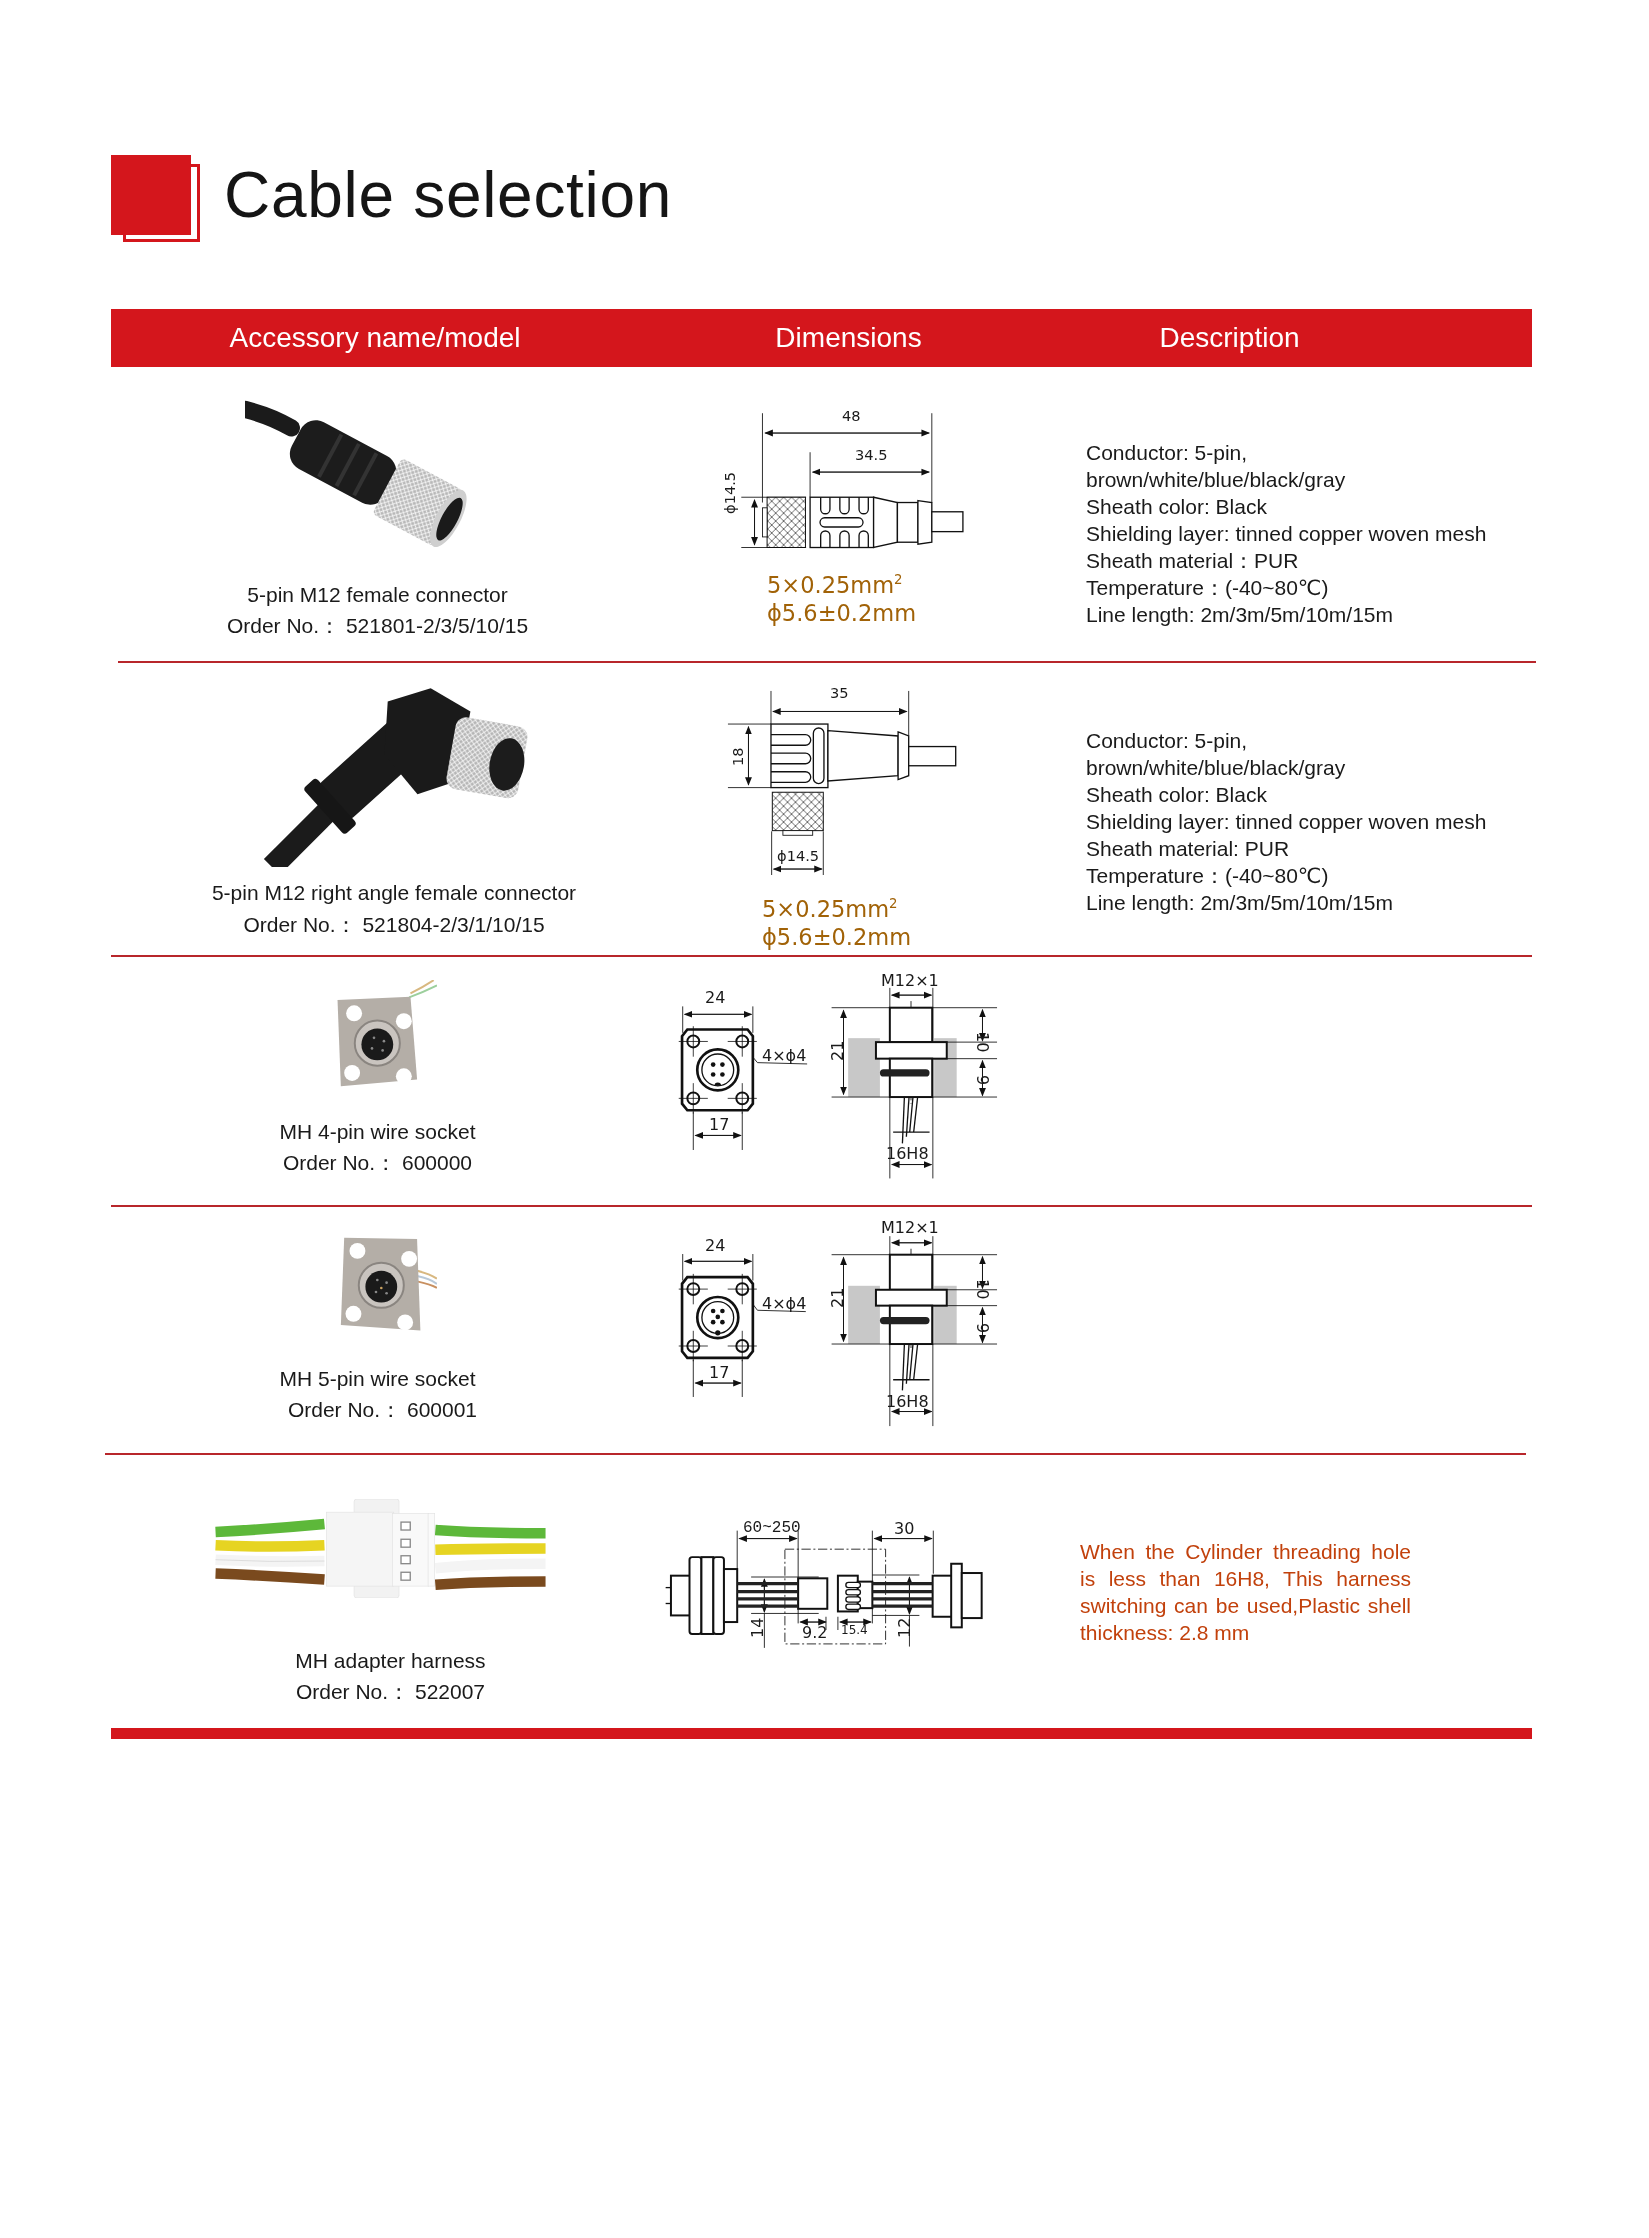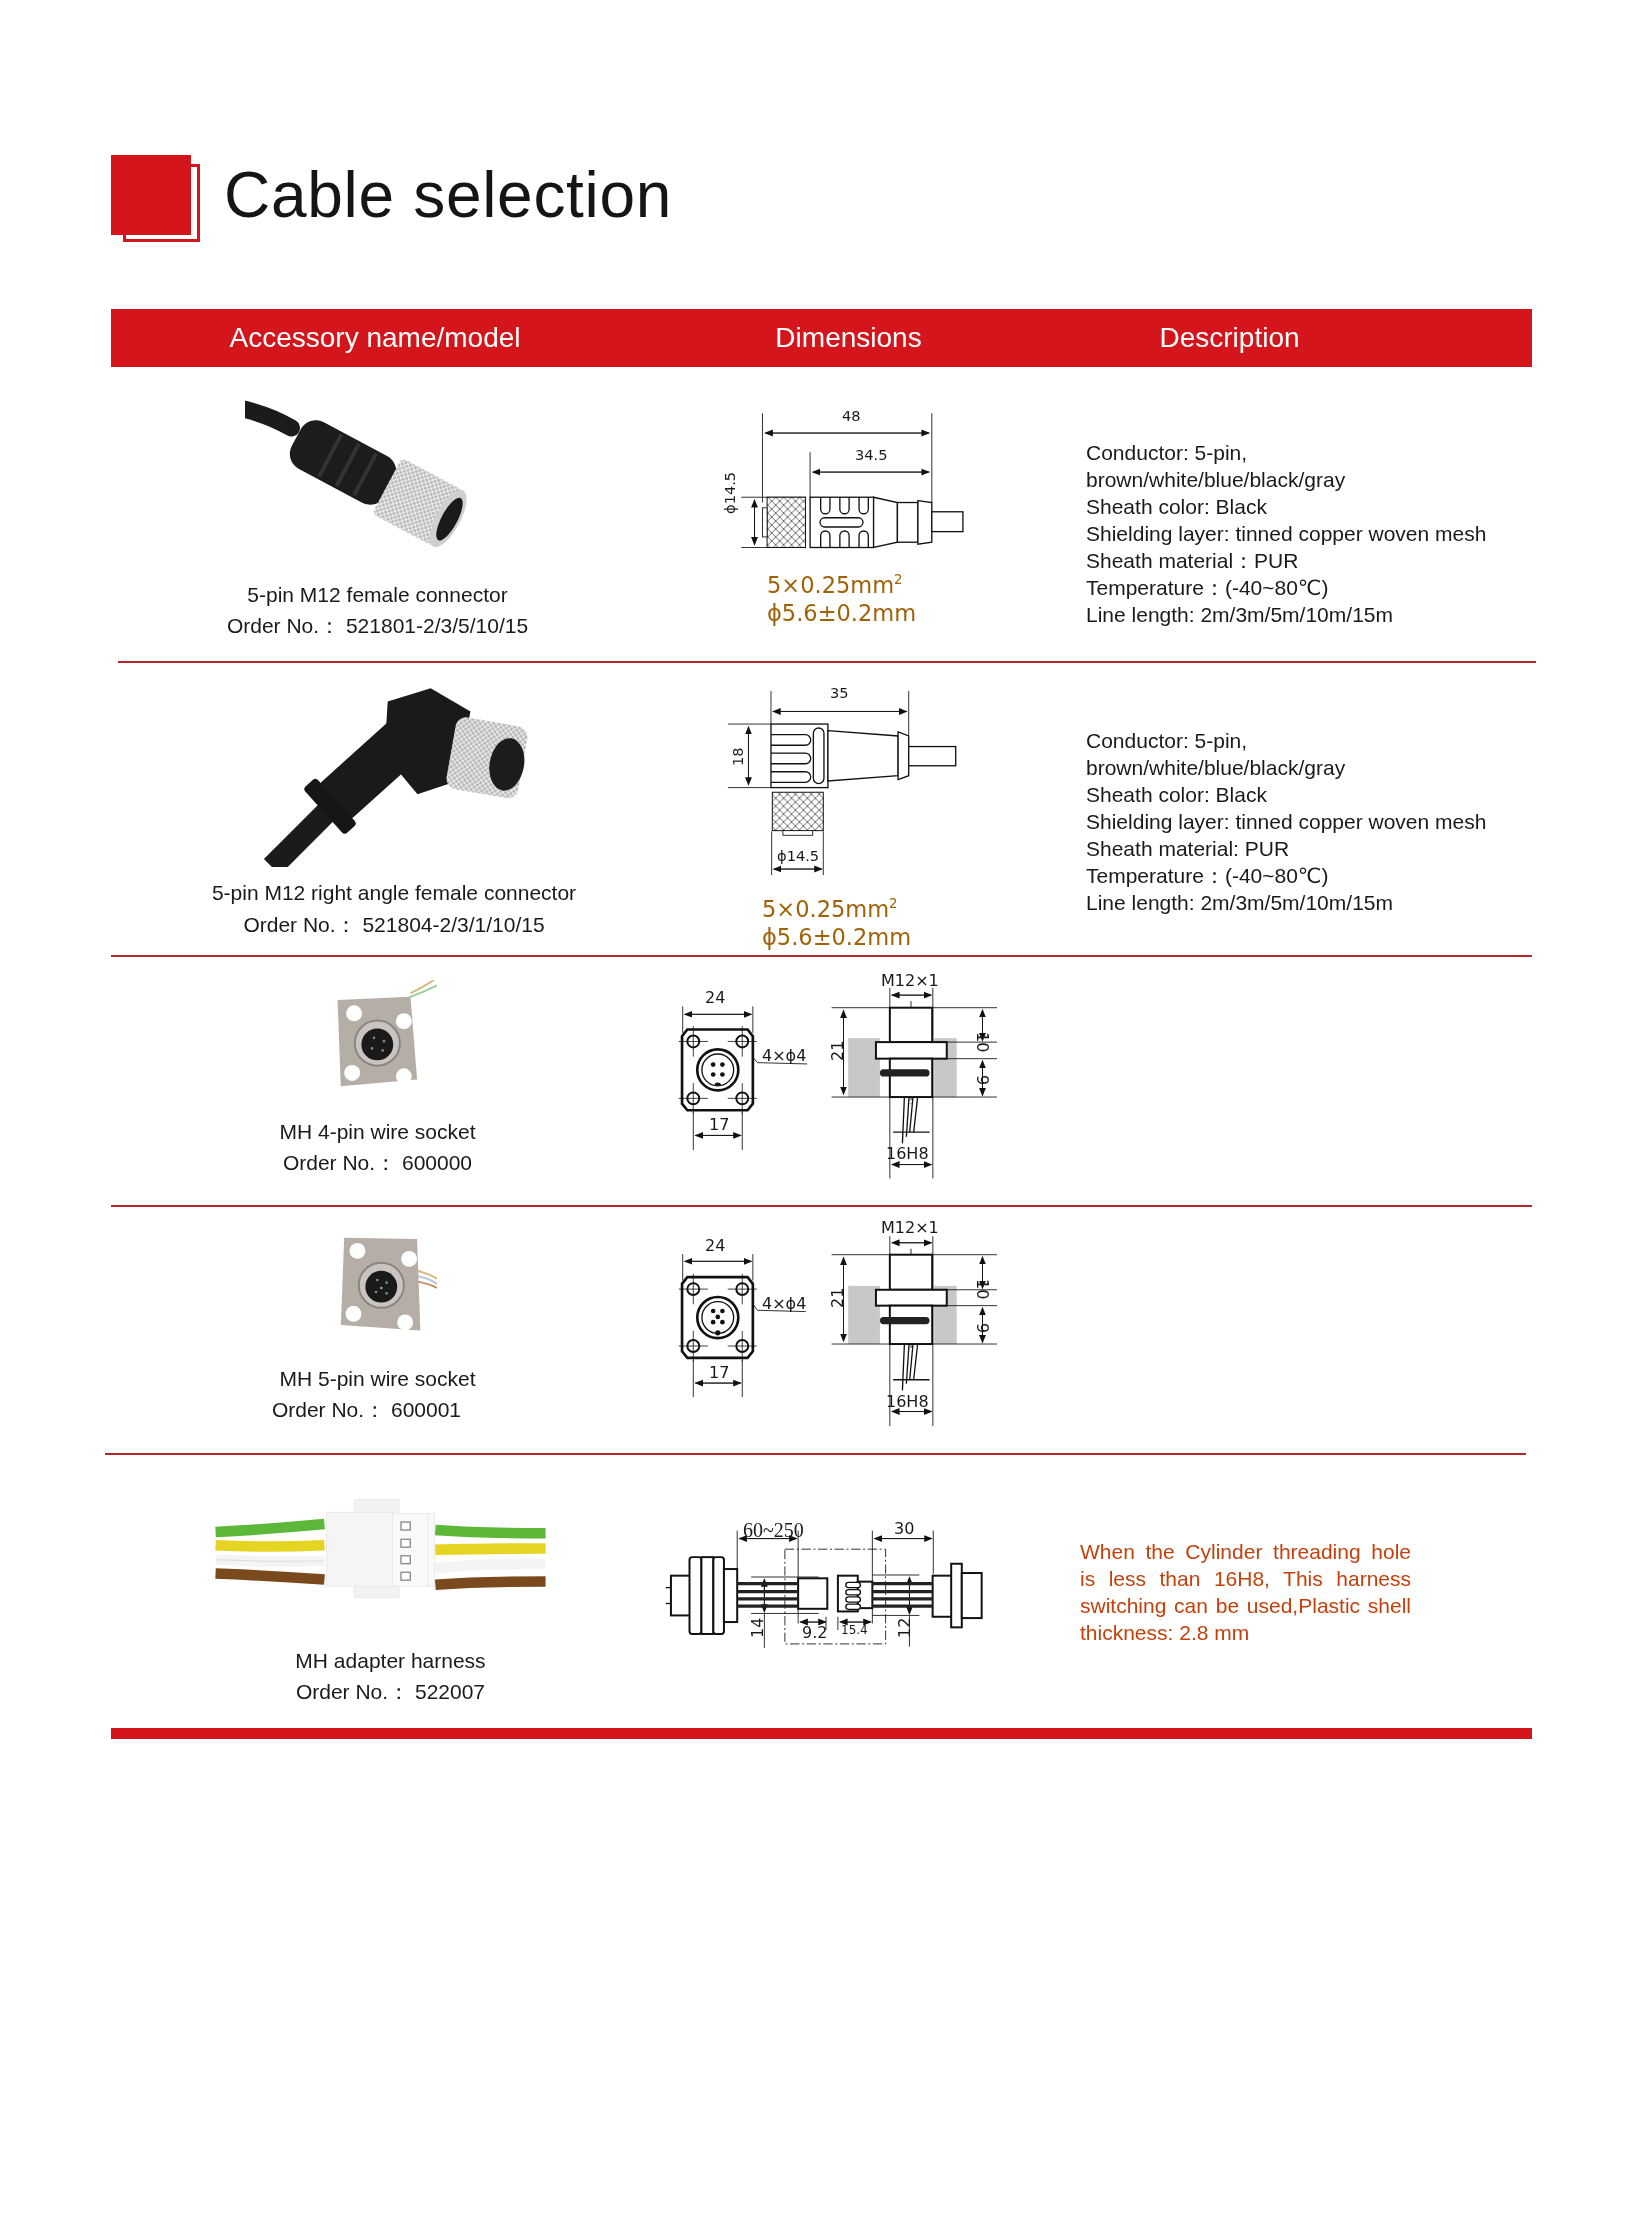--- a/index.html
+++ b/index.html
@@ -336,21 +336,21 @@
     <circle cx="106" cy="82" r="34" fill="#c9c4bf" stroke="#8a8580" stroke-width="3"></circle>
     <circle cx="106" cy="84" r="24" fill="#1a1a1a"></circle>
     <circle cx="100" cy="74" r="2" fill="#888"></circle>
       <circle cx="114" cy="78" r="2" fill="#888"></circle>
     <circle cx="106" cy="86" r="2" fill="#c8a060"></circle>
     <circle cx="98" cy="92" r="2" fill="#888"></circle>
       <circle cx="114" cy="94" r="2" fill="#888"></circle>
   </svg>
 </div>
 <div class="abs prod-name" style="left:245px;top:1367px;width:265px;">MH 5-pin wire socket</div>
-<div class="abs prod-order" style="left:234px;top:1396px;width:265px;">Order No.：  600001</div>
+<div class="abs prod-order" style="left:250px;top:1396px;width:265px;">Order No.：  600001</div>
 
 <div class="abs" style="left:669px;top:1213px;width:398px;height:225px;">
   <svg width="398" height="225" viewBox="0 0 600 340">
     <defs>
       <marker id="arr4" markerWidth="10" markerHeight="10" refX="9" refY="5" orient="auto">
           <path d="M0 1 L10 5 L0 9 Z" fill="#111"></path>
         </marker>
     </defs>
     <g stroke="#111" fill="none" stroke-width="1.3">
       <line x1="20" y1="62" x2="20" y2="102"></line>
@@ -523,21 +523,21 @@
     </g>
     <g stroke="#111" stroke-width="2" fill="#fff">
       <rect x="276" y="118" width="22" height="8" rx="4"></rect>
       <rect x="276" y="129" width="22" height="8" rx="4"></rect>
       <rect x="276" y="140" width="22" height="8" rx="4"></rect>
       <rect x="276" y="151" width="22" height="8" rx="4"></rect>
     </g>
     <line x1="4" y1="126" x2="12" y2="126" stroke="#111" stroke-width="2"></line>
     <line x1="4" y1="150" x2="12" y2="150" stroke="#111" stroke-width="2"></line>
   </svg>
-  <div class="abs" style="left:80px;top:14.6px;font-size:20px;font-family:Liberation Serif, serif;">60~250</div>
+  <div class="abs" style="left:80px;top:14.6px;font-size:16px;font-family:Liberation Mono, monospace;">60~250</div>
   <div class="abs" style="left:231px;top:14.6px;font-size:16px;font-family:'DejaVu Sans',sans-serif;">30</div>
   <div class="abs" style="left:85px;top:134px;font-size:16px;font-family:'DejaVu Sans',sans-serif;transform:rotate(-90deg);transform-origin:left top;">14</div>
   <div class="abs" style="left:139px;top:119px;font-size:16px;font-family:'DejaVu Sans',sans-serif;">9.2</div>
   <div class="abs" style="left:178px;top:119px;font-size:12px;font-family:'DejaVu Sans',sans-serif;">15.4</div>
   <div class="abs" style="left:232px;top:134px;font-size:16px;font-family:'DejaVu Sans',sans-serif;transform:rotate(-90deg);transform-origin:left top;">12</div>
 </div>
 
 <div class="abs desc-justify" style="left:1080px;top:1538px;">When the Cylinder threading hole is less than 16H8, This harness switching can be used,Plastic shell thickness: 2.8 mm</div>
 
 <div class="abs bottom-bar"></div>

